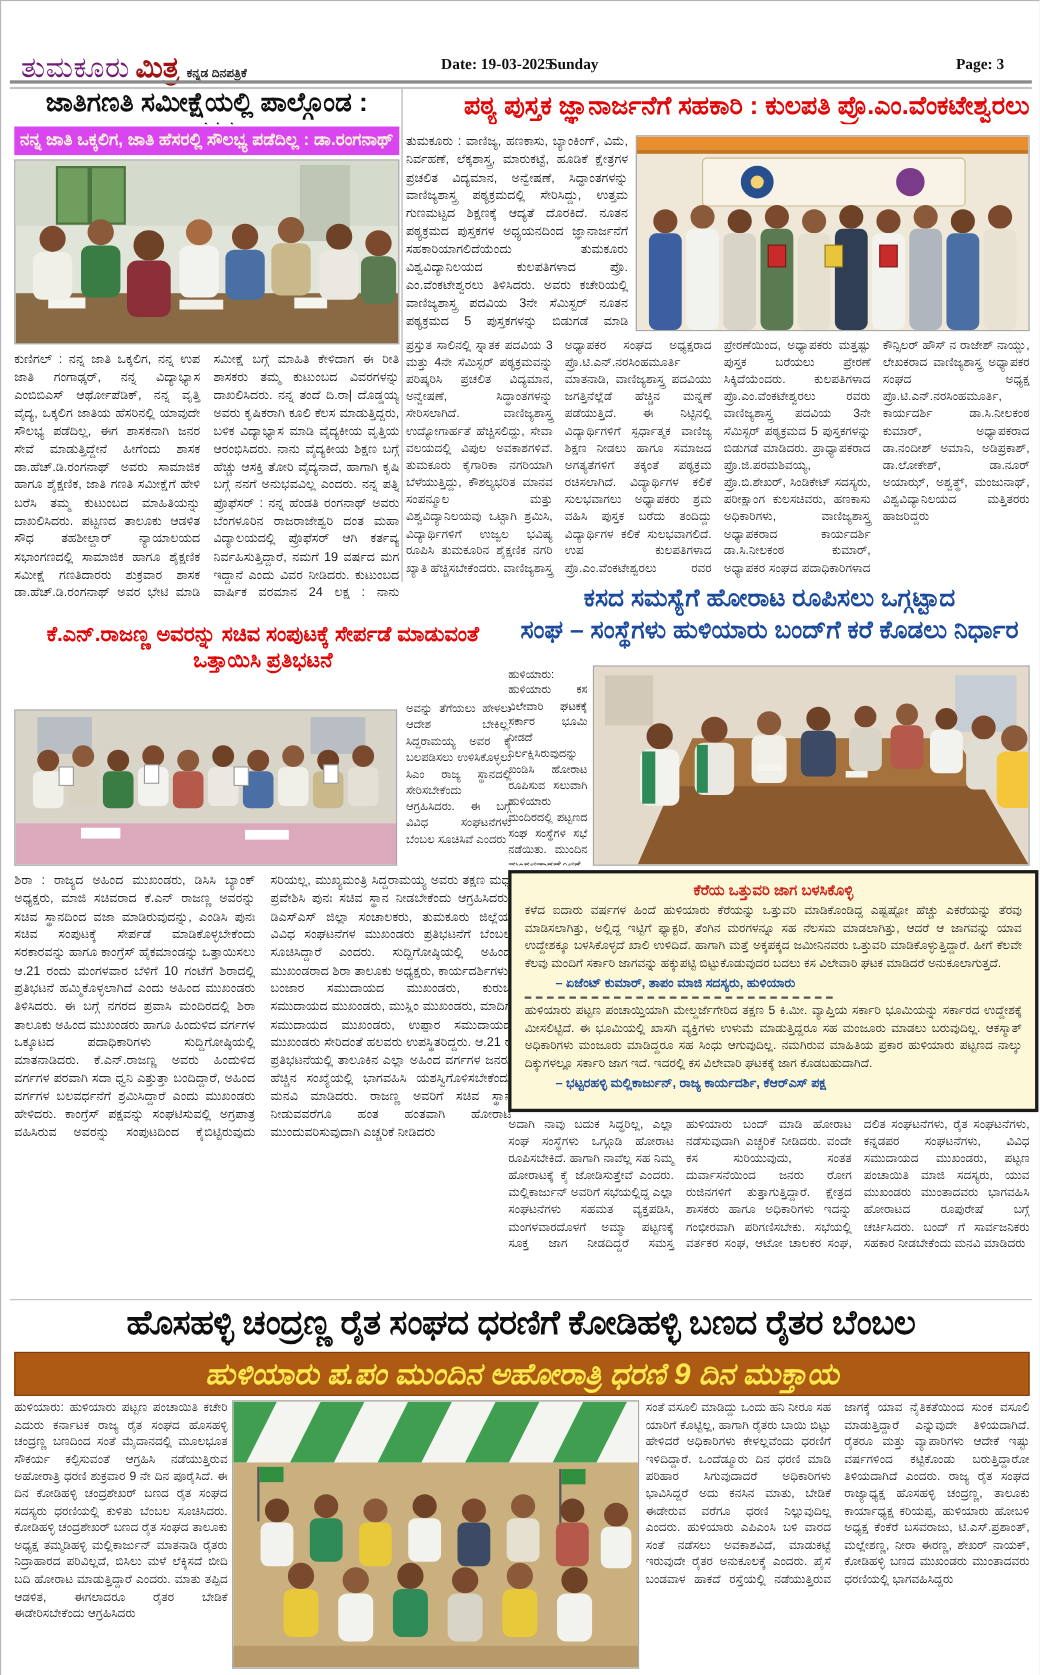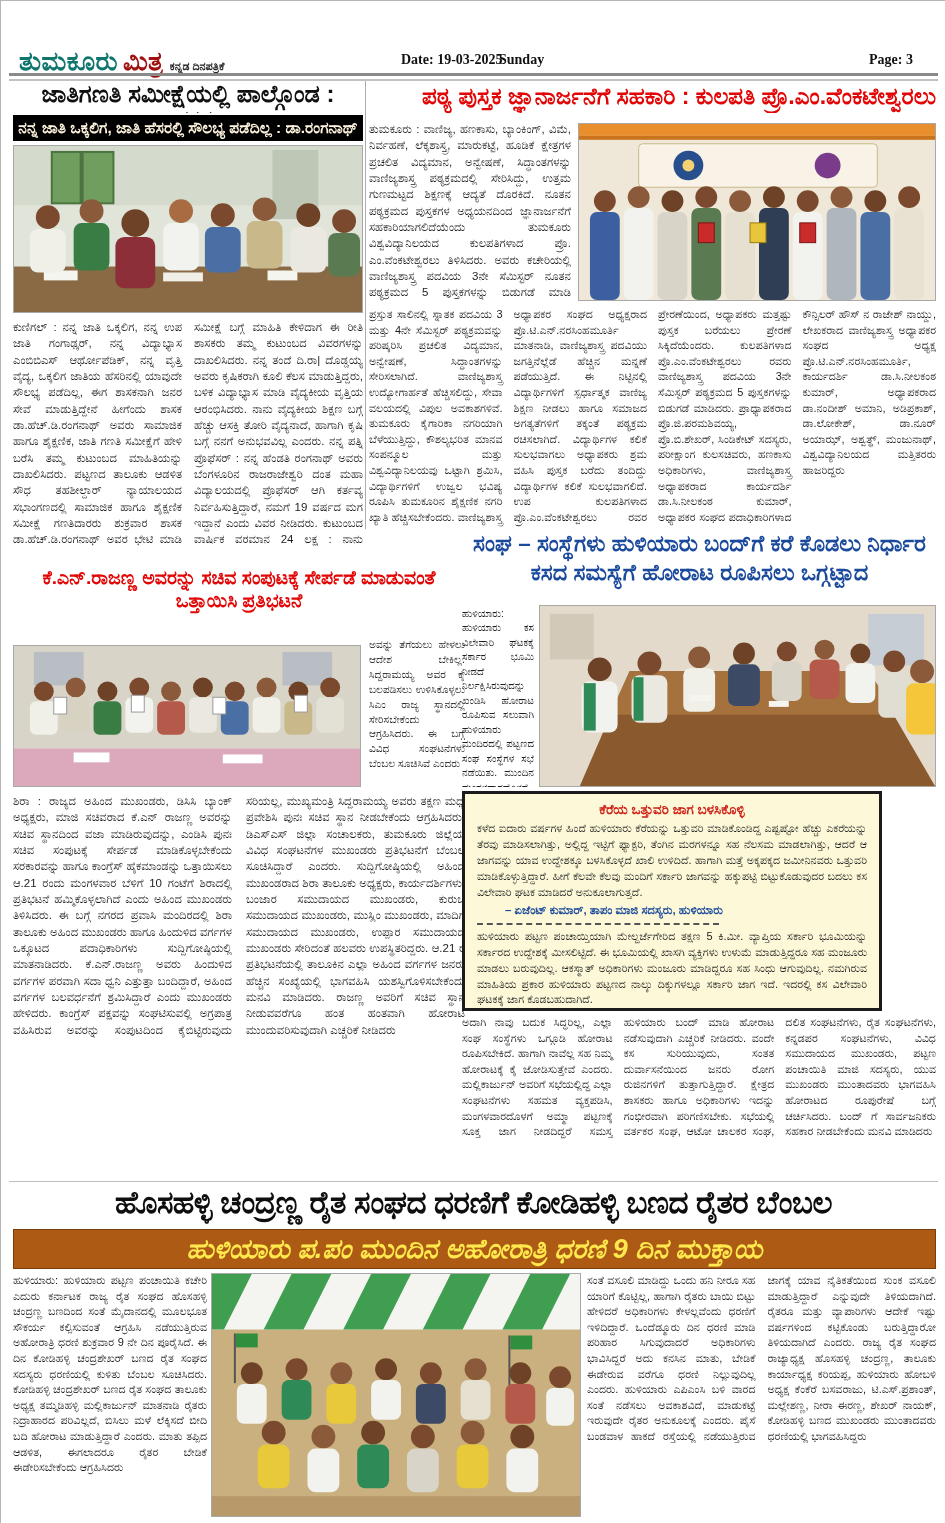--- a/index.html
+++ b/index.html
@@ -1,31 +1,31 @@
 <!DOCTYPE html>
 <html><head>
 <meta charset="utf-8">
 <style>
   html,body{margin:0;padding:0;background:#e9e9e9;font-family:"Liberation Sans",sans-serif;}
   .page{position:relative;width:945px;height:1523px;margin:0 auto;background:#ffffff;overflow:hidden;border:1px solid #b5b5b5;}
   .abs{position:absolute;}
 
   
-  .mast-black{font-size:26px;font-weight:700;color:#0f766e;letter-spacing:.5px;}
+  .mast-black{font-size:26px;font-weight:400;color:#701a75;letter-spacing:.5px;}
   .mast-red{font-size:26px;font-weight:900;color:#9e1310;margin-left:5px;}
   .mast-tag{font-size:11px;font-weight:700;color:#222;margin-left:7px;}
   .mast-date{font-family:"Liberation Serif",serif;font-size:14px;font-weight:700;color:#111;}
   .mast-page{font-family:"Liberation Serif",serif;font-size:14px;font-weight:700;color:#111;text-align:right;}
   .rule-double{border-top:3px solid #8a8a8a;border-bottom:2px solid #c2c2c2;height:3px;}
 
   
   .hl-black{font-weight:900;color:#101010;line-height:1.08;}
   .hl-red{font-weight:900;color:#e30505;line-height:1.2;}
   .hl-blue{font-weight:900;color:#1b4a9c;line-height:1.3;}
-  .subhead-bar{background:#000000;color:#fdf3dd;font-weight:800;font-size:15.5px;text-align:center;line-height:26px;height:26px;overflow:hidden;}
+  .subhead-bar{background:#d946ef;color:#fdf3dd;font-weight:800;font-size:15.5px;text-align:center;line-height:26px;height:26px;overflow:hidden;}
 
   
   .bodytext{font-size:11.5px;line-height:1.42;text-align:justify;color:#1d1d1d;overflow:hidden;word-break:break-word;}
   .cols2{column-count:2;column-gap:12px;}
   .cols3{column-count:3;column-gap:11px;}
   .cols4{column-count:4;column-gap:11px;}
 
   
   .ybox{background:#fcf8d8;border:3px solid #1b1b1b;padding:6px 12px 4px 12px;box-sizing:border-box;overflow:hidden;}
   .ybox-title{color:#cf2118;font-weight:800;font-size:13.5px;text-align:center;margin:2px 0 3px 0;}
@@ -167,22 +167,22 @@
       <rect x="172" y="100" width="16" height="20" fill="#e8c53a" stroke="#9a7d10"></rect>
       <rect x="222" y="100" width="16" height="20" fill="#c92a2a" stroke="#7e1414"></rect>
     </svg>
   </div>
 
   <div class="abs bodytext cols4" style="left:368px;top:306px;width:567px;height:220px;font-size:11px;">ಪ್ರಸ್ತುತ ಸಾಲಿನಲ್ಲಿ ಸ್ನಾತಕ ಪದವಿಯ 3 ಮತ್ತು 4ನೇ ಸೆಮಿಸ್ಟರ್ ಪಠ್ಯಕ್ರಮವನ್ನು ಪರಿಷ್ಕರಿಸಿ ಪ್ರಚಲಿತ ವಿದ್ಯಮಾನ, ಅನ್ವೇಷಣೆ, ಸಿದ್ಧಾಂತಗಳನ್ನು ಸೇರಿಸಲಾಗಿದೆ. ವಾಣಿಜ್ಯಶಾಸ್ತ್ರ ಉದ್ಯೋಗಾರ್ಹತೆ ಹೆಚ್ಚಿಸಲಿದ್ದು, ಸೇವಾ ವಲಯದಲ್ಲಿ ವಿಪುಲ ಅವಕಾಶಗಳಿವೆ. ತುಮಕೂರು ಕೈಗಾರಿಕಾ ನಗರಿಯಾಗಿ ಬೆಳೆಯುತ್ತಿದ್ದು, ಕೌಶಲ್ಯಭರಿತ ಮಾನವ ಸಂಪನ್ಮೂಲ ಮತ್ತು ವಿಶ್ವವಿದ್ಯಾನಿಲಯವು ಒಟ್ಟಾಗಿ ಶ್ರಮಿಸಿ, ವಿದ್ಯಾರ್ಥಿಗಳಿಗೆ ಉಜ್ವಲ ಭವಿಷ್ಯ ರೂಪಿಸಿ ತುಮಕೂರಿನ ಶೈಕ್ಷಣಿಕ ನಗರಿ ಖ್ಯಾತಿ ಹೆಚ್ಚಿಸಬೇಕೆಂದರು. ವಾಣಿಜ್ಯಶಾಸ್ತ್ರ ಅಧ್ಯಾಪಕರ ಸಂಘದ ಅಧ್ಯಕ್ಷರಾದ ಪ್ರೊ.ಟಿ.ಎನ್.ನರಸಿಂಹಮೂರ್ತಿ ಮಾತನಾಡಿ, ವಾಣಿಜ್ಯಶಾಸ್ತ್ರ ಪದವಿಯು ಜಗತ್ತಿನೆಲ್ಲೆಡೆ ಹೆಚ್ಚಿನ ಮನ್ನಣೆ ಪಡೆಯುತ್ತಿದೆ. ಈ ನಿಟ್ಟಿನಲ್ಲಿ ವಿದ್ಯಾರ್ಥಿಗಳಿಗೆ ಸ್ಪರ್ಧಾತ್ಮಕ ವಾಣಿಜ್ಯ ಶಿಕ್ಷಣ ನೀಡಲು ಹಾಗೂ ಸಮಾಜದ ಅಗತ್ಯತೆಗಳಿಗೆ ತಕ್ಕಂತೆ ಪಠ್ಯಕ್ರಮ ರಚಿಸಲಾಗಿದೆ. ವಿದ್ಯಾರ್ಥಿಗಳ ಕಲಿಕೆ ಸುಲಭವಾಗಲು ಅಧ್ಯಾಪಕರು ಶ್ರಮ ವಹಿಸಿ ಪುಸ್ತಕ ಬರೆದು ತಂದಿದ್ದು ವಿದ್ಯಾರ್ಥಿಗಳ ಕಲಿಕೆ ಸುಲಭವಾಗಲಿದೆ. ಉಪ ಕುಲಪತಿಗಳಾದ ಪ್ರೊ.ಎಂ.ವೆಂಕಟೇಶ್ವರಲು ರವರ ಪ್ರೇರಣೆಯಿಂದ, ಅಧ್ಯಾಪಕರು ಮತ್ತಷ್ಟು ಪುಸ್ತಕ ಬರೆಯಲು ಪ್ರೇರಣೆ ಸಿಕ್ಕಿದೆಯೆಂದರು. ಕುಲಪತಿಗಳಾದ ಪ್ರೊ.ಎಂ.ವೆಂಕಟೇಶ್ವರಲು ರವರು ವಾಣಿಜ್ಯಶಾಸ್ತ್ರ ಪದವಿಯ 3ನೇ ಸೆಮಿಸ್ಟರ್ ಪಠ್ಯಕ್ರಮದ 5 ಪುಸ್ತಕಗಳನ್ನು ಬಿಡುಗಡೆ ಮಾಡಿದರು. ಪ್ರಾಧ್ಯಾಪಕರಾದ ಪ್ರೊ.ಜಿ.ಪರಮಶಿವಯ್ಯ, ಪ್ರೊ.ಬಿ.ಶೇಖರ್, ಸಿಂಡಿಕೇಟ್ ಸದಸ್ಯರು, ಪರೀಕ್ಷಾಂಗ ಕುಲಸಚಿವರು, ಹಣಕಾಸು ಅಧಿಕಾರಿಗಳು, ವಾಣಿಜ್ಯಶಾಸ್ತ್ರ ಅಧ್ಯಾಪಕರಾದ ಕಾರ್ಯದರ್ಶಿ ಡಾ.ಸಿ.ನೀಲಕಂಠ ಕುಮಾರ್, ಅಧ್ಯಾಪಕರ ಸಂಘದ ಪದಾಧಿಕಾರಿಗಳಾದ ಕೌನ್ಸಿಲರ್ ಹೌಸ್ ನ ರಾಜೇಶ್ ನಾಯ್ಡು, ಲೇಖಕರಾದ ವಾಣಿಜ್ಯಶಾಸ್ತ್ರ ಅಧ್ಯಾಪಕರ ಸಂಘದ ಅಧ್ಯಕ್ಷ ಪ್ರೊ.ಟಿ.ಎನ್.ನರಸಿಂಹಮೂರ್ತಿ, ಕಾರ್ಯದರ್ಶಿ ಡಾ.ಸಿ.ನೀಲಕಂಠ ಕುಮಾರ್, ಅಧ್ಯಾಪಕರಾದ ಡಾ.ನಂದೀಶ್ ಅಮಾನಿ, ಅಡಿಪ್ರಕಾಶ್, ಡಾ.ಲೋಕೇಶ್, ಡಾ.ನೂರ್ ಅಯಾಝ್, ಅಶ್ವತ್ಥ್, ಮಂಜುನಾಥ್, ವಿಶ್ವವಿದ್ಯಾನಿಲಯದ ಮತ್ತಿತರರು ಹಾಜರಿದ್ದರು</div>
 
   <div class="abs vrule" style="left:364px;top:80px;height:448px;"></div>
 
   <div class="abs" style="left:460px;top:528px;width:477px;text-align:center;">
+    <div class="hl-blue" style="font-size:22.5px;">ಕಸದ ಸಮಸ್ಯೆಗೆ ಹೋರಾಟ ರೂಪಿಸಲು ಒಗ್ಗಟ್ಟಾದ</div>
     <div class="hl-blue" style="font-size:22.5px;">ಸಂಘ – ಸಂಸ್ಥೆಗಳು ಹುಳಿಯಾರು ಬಂದ್‌ಗೆ ಕರೆ ಕೊಡಲು ನಿರ್ಧಾರ</div>
-    <div class="hl-blue" style="font-size:22.5px;">ಕಸದ ಸಮಸ್ಯೆಗೆ ಹೋರಾಟ ರೂಪಿಸಲು ಒಗ್ಗಟ್ಟಾದ</div>
   </div>
 
   <div class="abs bodytext" style="left:461px;top:606px;width:72px;height:180px;font-size:10.2px;">ಹುಳಿಯಾರು: ಹುಳಿಯಾರು ಕಸ ವಿಲೇವಾರಿ ಘಟಕಕ್ಕೆ ಸರ್ಕಾರ ಭೂಮಿ ನೀಡದೆ ನಿರ್ಲಕ್ಷಿಸಿರುವುದನ್ನು ಖಂಡಿಸಿ ಹೋರಾಟ ರೂಪಿಸುವ ಸಲುವಾಗಿ ಹುಳಿಯಾರು ಮಂದಿರದಲ್ಲಿ ಪಟ್ಟಣದ ಸಂಘ ಸಂಸ್ಥೆಗಳ ಸಭೆ ನಡೆಯಿತು. ಮುಂದಿನ ಮಂಗಳವಾರದೊಳಗೆ ಸೂಕ್ತ ಸ್ಥಳ ನೀಡದಿದ್ದರೆ ಬಂದ್ ನಡೆಸಲು ತೀರ್ಮಾನಿಸಲಾಯಿತು</div>
 
   <div class="abs photo" style="left:538px;top:604px;width:397px;height:182px;">
     <svg viewBox="0 0 397 182" preserveAspectRatio="none">
       <rect width="397" height="182" fill="#e3dacb"></rect>
       <rect x="330" y="8" width="56" height="52" fill="#c7cdd4"></rect>
       <rect x="10" y="8" width="44" height="46" fill="#d2c9b8"></rect>
       <polygon points="90,66 330,66 397,182 40,182" fill="#8a5a2e"></polygon>
@@ -205,21 +205,21 @@
         <rect x="307" y="58" width="30" height="40" rx="7" fill="#f2f2ee"></rect>
       <circle cx="356" cy="56" r="11" fill="#7b4a2e"></circle>
         <rect x="340" y="67" width="32" height="46" rx="7" fill="#e0ddd2"></rect>
       <circle cx="384" cy="66" r="12" fill="#8a5a3a"></circle>
         <rect x="368" y="78" width="34" height="52" rx="8" fill="#f5c53a"></rect>
       <rect x="150" y="90" width="22" height="6" fill="#f5f5ef"></rect>
       <rect x="230" y="96" width="20" height="6" fill="#f5f5ef"></rect>
     </svg>
   </div>
 
-  <div class="abs ybox" style="left:461px;top:790px;width:420px;height:220px;">
+  <div class="abs ybox" style="left:461px;top:790px;width:482px;height:220px;">
     <div class="ybox-title">ಕೆರೆಯ ಒತ್ತುವರಿ ಜಾಗ ಬಳಸಿಕೊಳ್ಳಿ</div>
     <div class="ybox-body">ಕಳೆದ ಐದಾರು ವರ್ಷಗಳ ಹಿಂದೆ ಹುಳಿಯಾರು ಕೆರೆಯನ್ನು ಒತ್ತುವರಿ ಮಾಡಿಕೊಂಡಿದ್ದ ಎಷ್ಟಷ್ಟೋ ಹೆಚ್ಚು ಎಕರೆಯನ್ನು ತೆರವು ಮಾಡಿಸಲಾಗಿತ್ತು, ಅಲ್ಲಿದ್ದ ಇಟ್ಟಿಗೆ ಫ್ಯಾಕ್ಟರಿ, ತೆಂಗಿನ ಮರಗಳನ್ನೂ ಸಹ ನೆಲಸಮ ಮಾಡಲಾಗಿತ್ತು, ಆದರೆ ಆ ಜಾಗವನ್ನು ಯಾವ ಉದ್ದೇಶಕ್ಕೂ ಬಳಸಿಕೊಳ್ಳದೆ ಖಾಲಿ ಉಳಿದಿದೆ. ಹಾಗಾಗಿ ಮತ್ತೆ ಅಕ್ಕಪಕ್ಕದ ಜಮೀನಿನವರು ಒತ್ತುವರಿ ಮಾಡಿಕೊಳ್ಳುತ್ತಿದ್ದಾರೆ. ಹೀಗೆ ಕೆಲವೇ ಕೆಲವು ಮಂದಿಗೆ ಸರ್ಕಾರಿ ಜಾಗವನ್ನು ಹಕ್ಕುಪಟ್ಟಿ ಬಿಟ್ಟುಕೊಡುವುದರ ಬದಲು ಕಸ ವಿಲೇವಾರಿ ಘಟಕ ಮಾಡಿದರೆ ಅನುಕೂಲಾಗುತ್ತದೆ.</div>
     <div class="ybox-sign">–  ಏಜೆಂಟ್ ಕುಮಾರ್, ತಾಪಂ ಮಾಜಿ ಸದಸ್ಯರು, ಹುಳಿಯಾರು</div>
     <div class="ybox-dash"></div>
     <div class="ybox-body">ಹುಳಿಯಾರು ಪಟ್ಟಣ ಪಂಚಾಯ್ತಿಯಾಗಿ ಮೇಲ್ದರ್ಜೆಗೇರಿದ ತಕ್ಷಣ 5 ಕಿ.ಮೀ. ವ್ಯಾಪ್ತಿಯ ಸರ್ಕಾರಿ ಭೂಮಿಯನ್ನು ಸರ್ಕಾರದ ಉದ್ದೇಶಕ್ಕೆ ಮೀಸಲಿಟ್ಟಿದೆ. ಈ ಭೂಮಿಯಲ್ಲಿ ಖಾಸಗಿ ವ್ಯಕ್ತಿಗಳು ಉಳುಮೆ ಮಾಡುತ್ತಿದ್ದರೂ ಸಹ ಮಂಜೂರು ಮಾಡಲು ಬರುವುದಿಲ್ಲ. ಆಕಸ್ಮಾತ್ ಅಧಿಕಾರಿಗಳು ಮಂಜೂರು ಮಾಡಿದ್ದರೂ ಸಹ ಸಿಂಧು ಆಗುವುದಿಲ್ಲ. ನಮಗಿರುವ ಮಾಹಿತಿಯ ಪ್ರಕಾರ ಹುಳಿಯಾರು ಪಟ್ಟಣದ ನಾಲ್ಕು ದಿಕ್ಕುಗಳಲ್ಲೂ ಸರ್ಕಾರಿ ಜಾಗ ಇದೆ. ಇದರಲ್ಲಿ ಕಸ ವಿಲೇವಾರಿ ಘಟಕಕ್ಕೆ ಜಾಗ ಕೊಡಬಹುದಾಗಿದೆ.</div>
     <div class="ybox-sign">–  ಭಟ್ಟರಹಳ್ಳಿ ಮಲ್ಲಿಕಾರ್ಜುನ್, ರಾಜ್ಯ ಕಾರ್ಯದರ್ಶಿ, ಕೆಆರ್‌ಎಸ್ ಪಕ್ಷ</div>
   </div>
 
   <div class="abs bodytext cols3" style="left:461px;top:1014px;width:474px;height:164px;font-size:11px;">ಅದಾಗಿ ನಾವು ಬದುಕ ಸಿದ್ಧರಿಲ್ಲ, ಎಲ್ಲಾ ಸಂಘ ಸಂಸ್ಥೆಗಳು ಒಗ್ಗೂಡಿ ಹೋರಾಟ ರೂಪಿಸಬೇಕಿದೆ. ಹಾಗಾಗಿ ನಾವೆಲ್ಲ ಸಹ ನಿಮ್ಮ ಹೋರಾಟಕ್ಕೆ ಕೈ ಜೋಡಿಸುತ್ತೇವೆ ಎಂದರು. ಮಲ್ಲಿಕಾರ್ಜುನ್ ಅವರಿಗೆ ಸಭೆಯಲ್ಲಿದ್ದ ಎಲ್ಲಾ ಸಂಘಟನೆಗಳು ಸಹಮತ ವ್ಯಕ್ತಪಡಿಸಿ, ಮಂಗಳವಾರದೊಳಗೆ ಅಮ್ಮಾ ಪಟ್ಟಣಕ್ಕೆ ಸೂಕ್ತ ಜಾಗ ನೀಡದಿದ್ದರೆ ಸಮಸ್ತ ಹುಳಿಯಾರು ಬಂದ್ ಮಾಡಿ ಹೋರಾಟ ನಡೆಸುವುದಾಗಿ ಎಚ್ಚರಿಕೆ ನೀಡಿದರು. ವಂದೇ ಕಸ ಸುರಿಯುವುದು, ಸಂತತ ದುರ್ವಾಸನೆಯಿಂದ ಜನರು ರೋಗ ರುಜಿನಗಳಿಗೆ ತುತ್ತಾಗುತ್ತಿದ್ದಾರೆ. ಕ್ಷೇತ್ರದ ಶಾಸಕರು ಹಾಗೂ ಅಧಿಕಾರಿಗಳು ಇದನ್ನು ಗಂಭೀರವಾಗಿ ಪರಿಗಣಿಸಬೇಕು. ಸಭೆಯಲ್ಲಿ ವರ್ತಕರ ಸಂಘ, ಆಟೋ ಚಾಲಕರ ಸಂಘ, ದಲಿತ ಸಂಘಟನೆಗಳು, ರೈತ ಸಂಘಟನೆಗಳು, ಕನ್ನಡಪರ ಸಂಘಟನೆಗಳು, ವಿವಿಧ ಸಮುದಾಯದ ಮುಖಂಡರು, ಪಟ್ಟಣ ಪಂಚಾಯಿತಿ ಮಾಜಿ ಸದಸ್ಯರು, ಯುವ ಮುಖಂಡರು ಮುಂತಾದವರು ಭಾಗವಹಿಸಿ ಹೋರಾಟದ ರೂಪುರೇಷೆ ಬಗ್ಗೆ ಚರ್ಚಿಸಿದರು. ಬಂದ್ ಗೆ ಸಾರ್ವಜನಿಕರು ಸಹಕಾರ ನೀಡಬೇಕೆಂದು ಮನವಿ ಮಾಡಿದರು</div>
 

